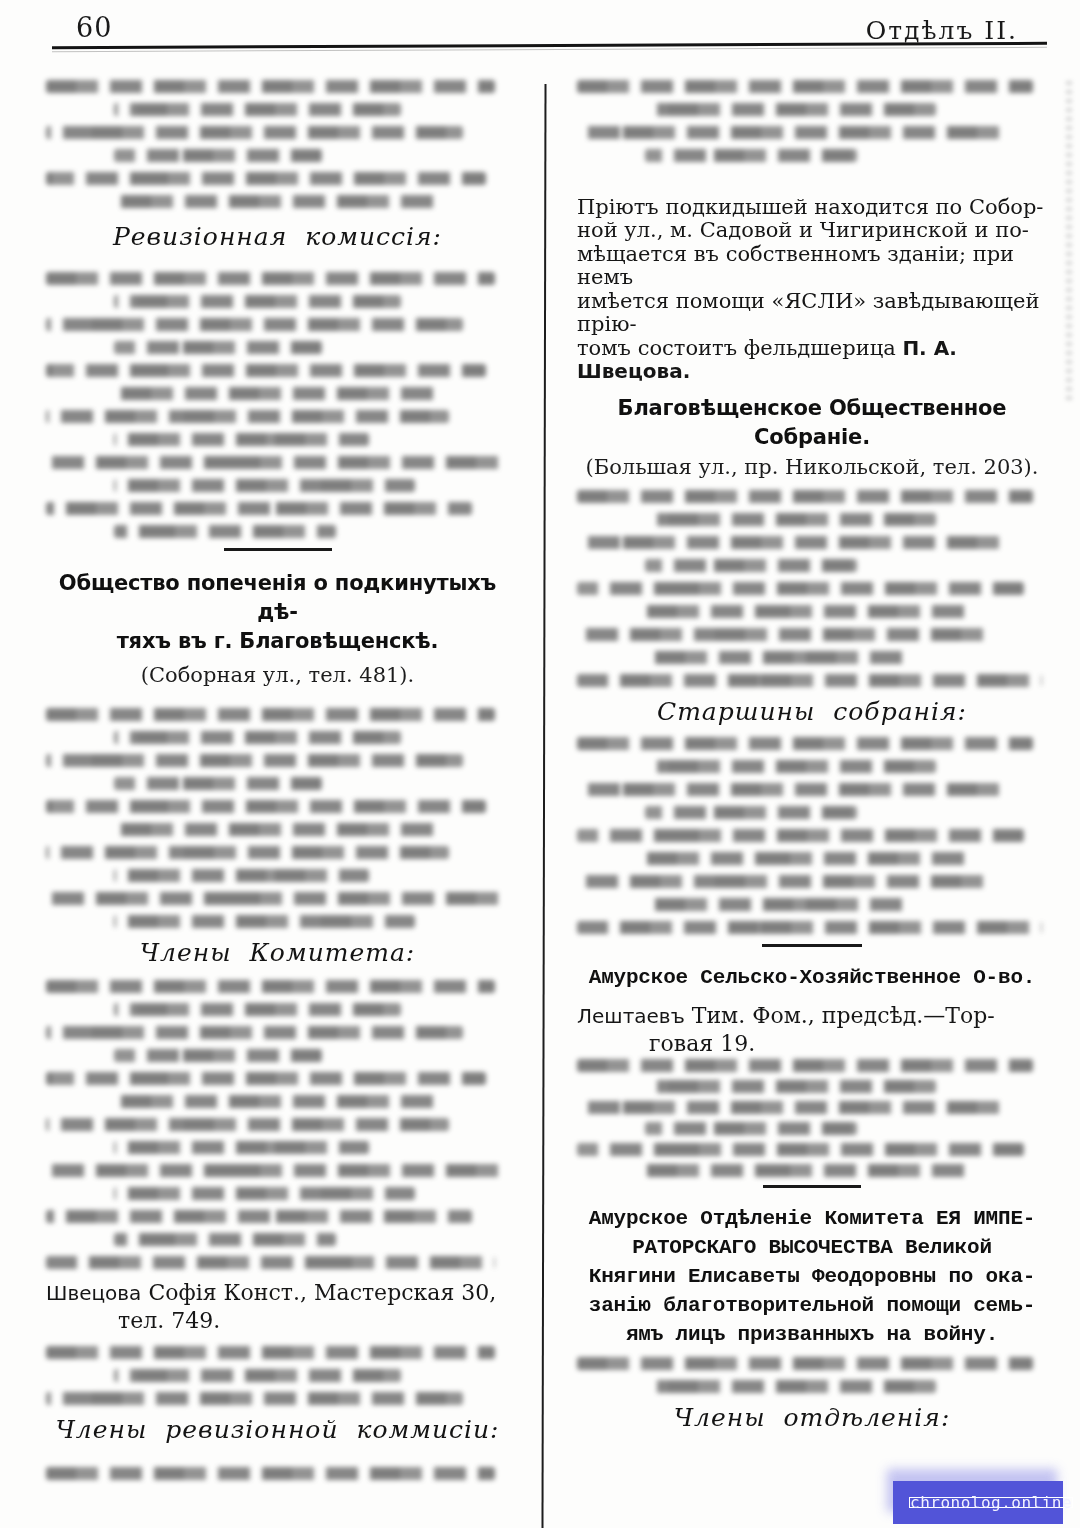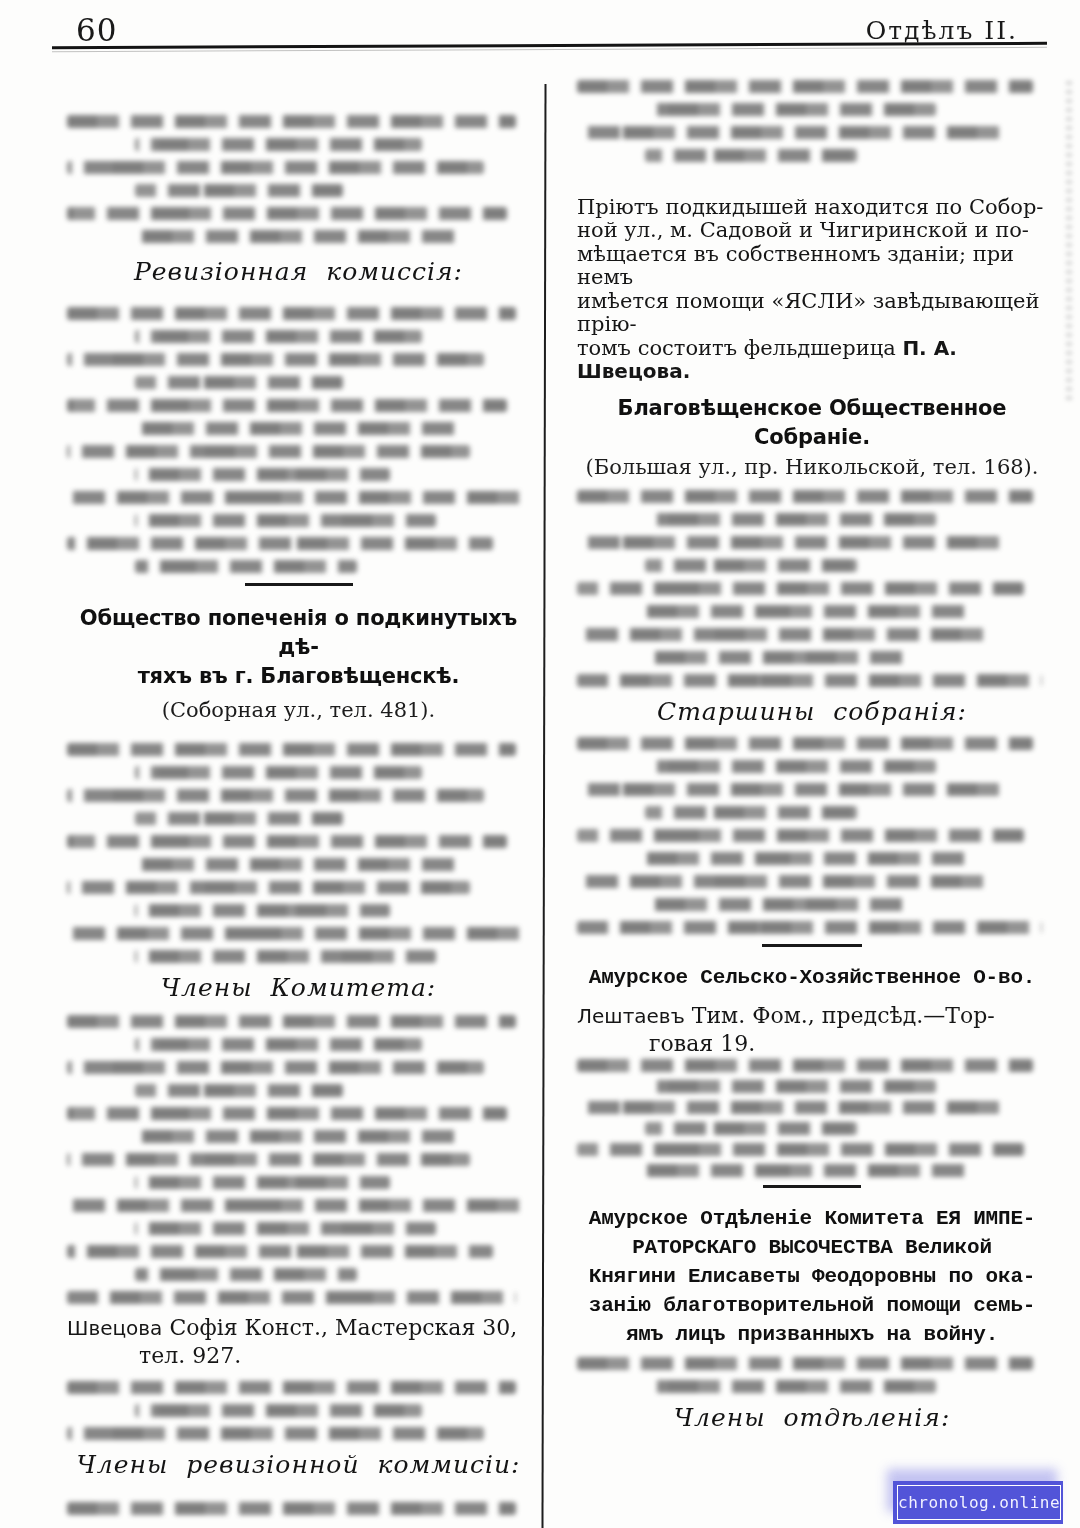--- a/index.html
+++ b/index.html
@@ -2,29 +2,29 @@
 <html><head>
 <meta charset="utf-8">
 <style>
   html,body{margin:0;padding:0;background:#e8e8e8;}
   .page{
     position:relative;width:1080px;height:1528px;margin:0 auto;
     background:#fdfdfc;overflow:hidden;color:#1a1a1a;
     font-family:"DejaVu Serif", serif;
   }
   
-  .page-number{position:absolute;left:76px;top:12px;font-size:31px;letter-spacing:1px;}
+  .page-number{position:absolute;left:76px;top:12px;font-size:27px;letter-spacing:1px;}
   .section-label{position:absolute;right:62px;top:16px;font-size:25px;letter-spacing:2px;}
   .header-rule{position:absolute;left:52px;top:44px;width:995px;height:3px;background:#141414;transform:rotate(-0.25deg);}
   .header-rule2{position:absolute;left:52px;top:49px;width:995px;height:1px;background:rgba(20,20,20,.25);transform:rotate(-0.25deg);}
   
   .col-divider{position:absolute;left:543px;top:84px;width:2px;height:1444px;background:#1d1d1d;transform:rotate(0.12deg);}
   
   .col{position:absolute;top:80px;}
-  .col-left{left:67px;width:463px;margin-top:35px;}
+  .col-left{left:46px;width:463px;}
   .col-right{left:577px;width:470px;}
   
   .blur-line{
     height:13px;border-radius:3px;margin-bottom:10px;
     background:repeating-linear-gradient(90deg,#4e4e4e 0 30px,#6a6a6a 30px 52px,rgba(0,0,0,0) 52px 64px,#5a5a5a 64px 96px,rgba(0,0,0,0) 96px 108px);
     filter:blur(2.6px);opacity:.72;
   }
   .blur-tight .blur-line{margin-bottom:8px;}
   
   .h-italic{
@@ -51,21 +51,21 @@
   .sep-r1{width:100px;margin-top:4px;}
   .sep-r2{width:98px;margin-top:6px;}
   
   .mt6{margin-top:6px;}.mt8{margin-top:8px;}.mt10{margin-top:10px;}
   .mt12{margin-top:12px;}.mt14{margin-top:14px;}.mt16{margin-top:16px;font-family:Liberation Mono, monospace;}
   .mt18{margin-top:18px;}.mt20{margin-top:20px;}.mt22{margin-top:22px;}
   .mt2{margin-top:2px;}
   
   .watermark{
     position:absolute;left:893px;top:1481px;width:170px;height:43px;
-    display:flex;align-items:stretch;justify-content:stretch;padding:4px;box-sizing:border-box;
+    display:flex;align-items:stretch;justify-content:stretch;padding:16px;box-sizing:border-box;
     box-shadow:-6px -12px 10px rgba(125,125,228,.45);
   }
   .watermark-inner{
     flex:1;border:1px solid #ffffff;display:flex;align-items:center;justify-content:center;
     font-family:"DejaVu Sans Mono", monospace;font-size:16px;letter-spacing:0.5px;
   }
   
   .edge-noise{position:absolute;left:1066px;top:80px;width:6px;height:320px;
     background:repeating-linear-gradient(0deg,#9a9a9a 0 4px,transparent 4px 9px);
     filter:blur(2px);opacity:.4;}
@@ -144,21 +144,21 @@
         <div class="blur-line" style="width: 92%; margin-left: 0px; background-position: 230px 0px;"></div>
         <div class="blur-line" style="width: 48%; margin-left: 68px; background-position: 253px 0px;"></div>
         <div class="blur-line" style="width: 97%; margin-left: 0px; background-position: 276px 0px;"></div>
       </div>
 
     <div class="entry mt8">
       <div>
         <span class="entry-name">Швецова</span>
         <span>Софія Конст., Мастерская 30,</span>
       </div>
-      <div class="entry-cont">тел. 927.</div>
+      <div class="entry-cont">тел. 749.</div>
     </div>
 
     <div class="blur-block mt12">
         <div class="blur-line" style="width: 97%; margin-left: 0px; background-position: 0px 0px;"></div>
         <div class="blur-line" style="width: 62%; margin-left: 68px; background-position: 23px 0px;"></div>
         <div class="blur-line" style="width: 90%; margin-left: 0px; background-position: 46px 0px;"></div>
       </div>
 
     <div class="h-italic mt8">Члены ревизіонной коммисіи:</div>
 
@@ -177,21 +177,21 @@
 
     <div class="par preline mt6">
       <span>Пріютъ подкидышей находится по Собор-
 ной ул., м. Садовой и Чигиринской и по-
 мѣщается въ собственномъ зданіи; при немъ
 имѣется помощи «ЯСЛИ» завѣдывающей прію-
 томъ состоитъ фельдшерица </span><b>П. А. Швецова.</b>
     </div>
 
     <div class="h-bold mt10">Благовѣщенское Общественное Собраніе.</div>
-    <div class="h-address mt2">(Большая ул., пр. Никольской, тел. 168).</div>
+    <div class="h-address mt2">(Большая ул., пр. Никольской, тел. 203).</div>
 
     <div class="blur-block mt10">
         <div class="blur-line" style="width: 97%; margin-left: 0px; background-position: 0px 0px;"></div>
         <div class="blur-line" style="width: 62%; margin-left: 68px; background-position: 23px 0px;"></div>
         <div class="blur-line" style="width: 90%; margin-left: 0px; background-position: 46px 0px;"></div>
         <div class="blur-line" style="width: 45%; margin-left: 68px; background-position: 69px 0px;"></div>
         <div class="blur-line" style="width: 95%; margin-left: 0px; background-position: 92px 0px;"></div>
         <div class="blur-line" style="width: 70%; margin-left: 68px; background-position: 115px 0px;"></div>
         <div class="blur-line" style="width: 87%; margin-left: 0px; background-position: 138px 0px;"></div>
         <div class="blur-line" style="width: 55%; margin-left: 68px; background-position: 161px 0px;"></div>

